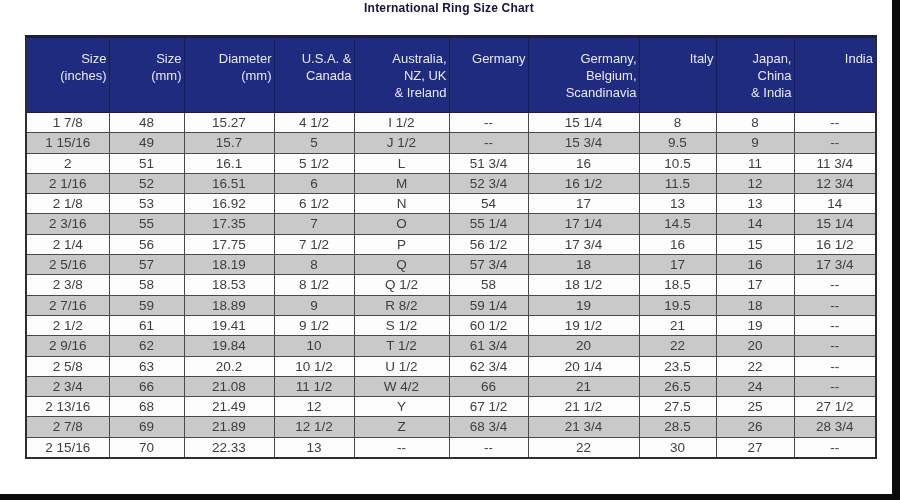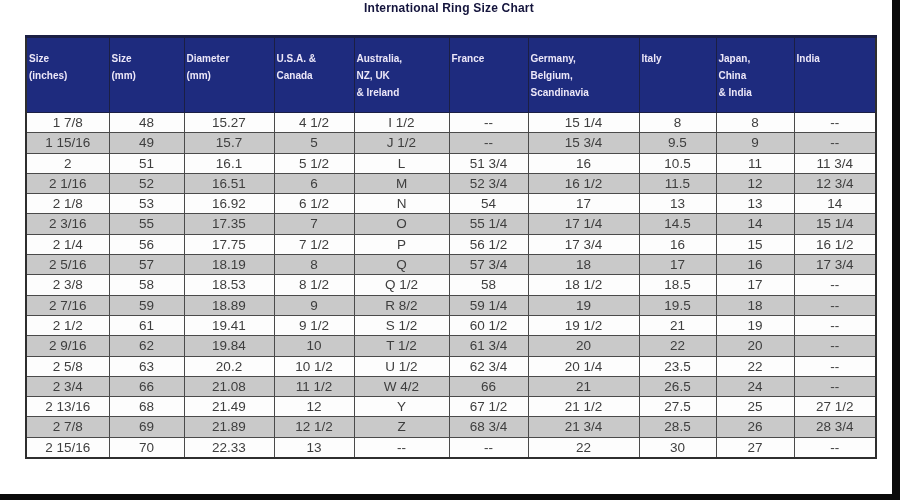--- a/index.html
+++ b/index.html
@@ -44,23 +44,23 @@
   table.ring-table col:nth-child(4)  { width: 80px; }
   table.ring-table col:nth-child(5)  { width: 95px; }
   table.ring-table col:nth-child(6)  { width: 79px; }
   table.ring-table col:nth-child(7)  { width: 111px; }
   table.ring-table col:nth-child(8)  { width: 77px; }
   table.ring-table col:nth-child(9)  { width: 78px; }
   table.ring-table col:nth-child(10) { width: 82px; }
   table.ring-table th {
     background: #1e2b7e;
     color: #ece7f8;
-    font-size: 10px;
-    font-weight: bold;
-    text-align: left;
+    font-size: 13px;
+    font-weight: normal;
+    text-align: right;
     vertical-align: top;
     padding: 12px 2px 2px 2px;
     height: 60px;
     line-height: 17px;
     white-space: pre-line;
     border: 1px solid #1b1f44;
     border-top: 3px solid #1b1f44;
   }
   table.ring-table td {
     font-size: 13.5px;
@@ -120,21 +120,21 @@
 (inches)</th>
           <th>Size
 (mm)</th>
           <th>Diameter
 (mm)</th>
           <th>U.S.A. &amp;
 Canada</th>
           <th>Australia,
 NZ, UK
 &amp; Ireland</th>
-          <th>France</th>
+          <th>Germany</th>
           <th>Germany,
 Belgium,
 Scandinavia</th>
           <th>Italy</th>
           <th>Japan,
 China
 &amp; India</th>
           <th>India</th>
         </tr>
       </thead>

